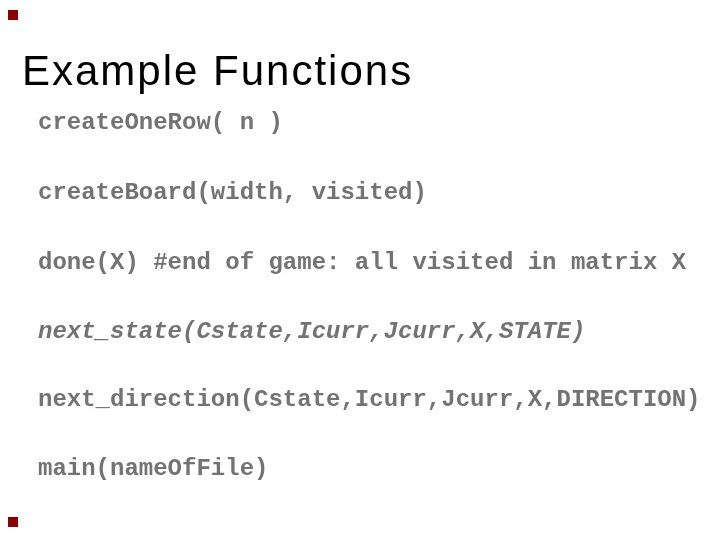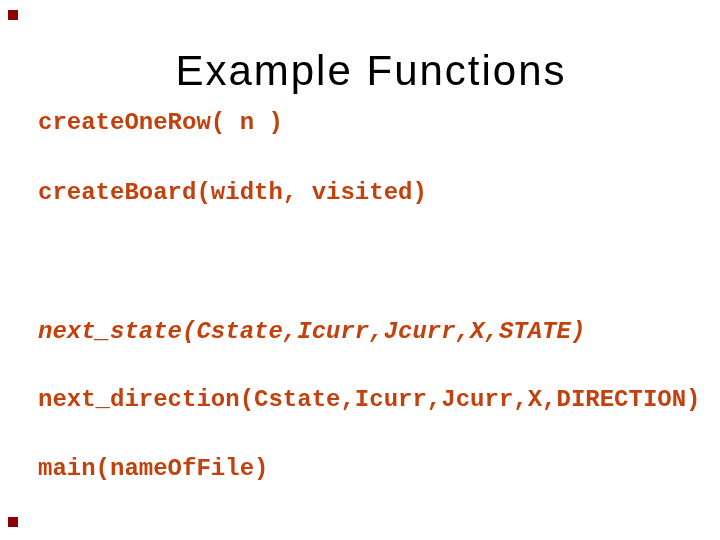--- a/index.html
+++ b/index.html
@@ -15,36 +15,36 @@
     overflow: hidden;
     font-family: "Liberation Sans", sans-serif;
   }
   .slide-title {
     position: absolute;
     top: 50px;
     left: 0;
     width: 720px;
     padding-left: 22px;
     box-sizing: border-box;
-    text-align: center;
+    text-align: left;
     font-family: "Liberation Sans", sans-serif;
     font-size: 42px;
     line-height: 1;
     letter-spacing: 2px;
     color: #000000;
     white-space: nowrap;
   }
   .code-line {
     position: absolute;
     left: 38px;
     font-family: "Liberation Mono", "DejaVu Sans Mono", monospace;
     font-weight: bold;
     font-size: 24px;
     line-height: 1;
-    color: #c2410c;
+    color: #737373;
     white-space: pre;
   }
   .code-line.l0 { top: 111px; }
   .code-line.l1 { top: 181px; }
   .code-line.l2 { top: 251px; }
   .code-line.l3 { top: 320px; font-style: italic; }
   .code-line.l4 { top: 388px; }
   .code-line.l5 { top: 457px; }
   .corner-marker {
     position: absolute;
@@ -61,20 +61,21 @@
 <div class="slide">
 
   <div class="corner-marker top" style="background: rgb(139, 0, 0);"></div>
 
   <h1 class="slide-title" style="margin:0; font-weight:normal;">Example Functions</h1>
 
   <div class="code-line l0">createOneRow( n )</div>
 
   <div class="code-line l1">createBoard(width, visited)</div>
 
+  <div class="code-line l2">done(X) #end of game: all visited in matrix X</div>
 
   <div class="code-line l3">next_state(Cstate,Icurr,Jcurr,X,STATE)</div>
 
   <div class="code-line l4">next_direction(Cstate,Icurr,Jcurr,X,DIRECTION)</div>
 
   <div class="code-line l5">main(nameOfFile)</div>
 
   <div class="corner-marker bottom" style="background: rgb(139, 0, 0);"></div>
 
 </div>

